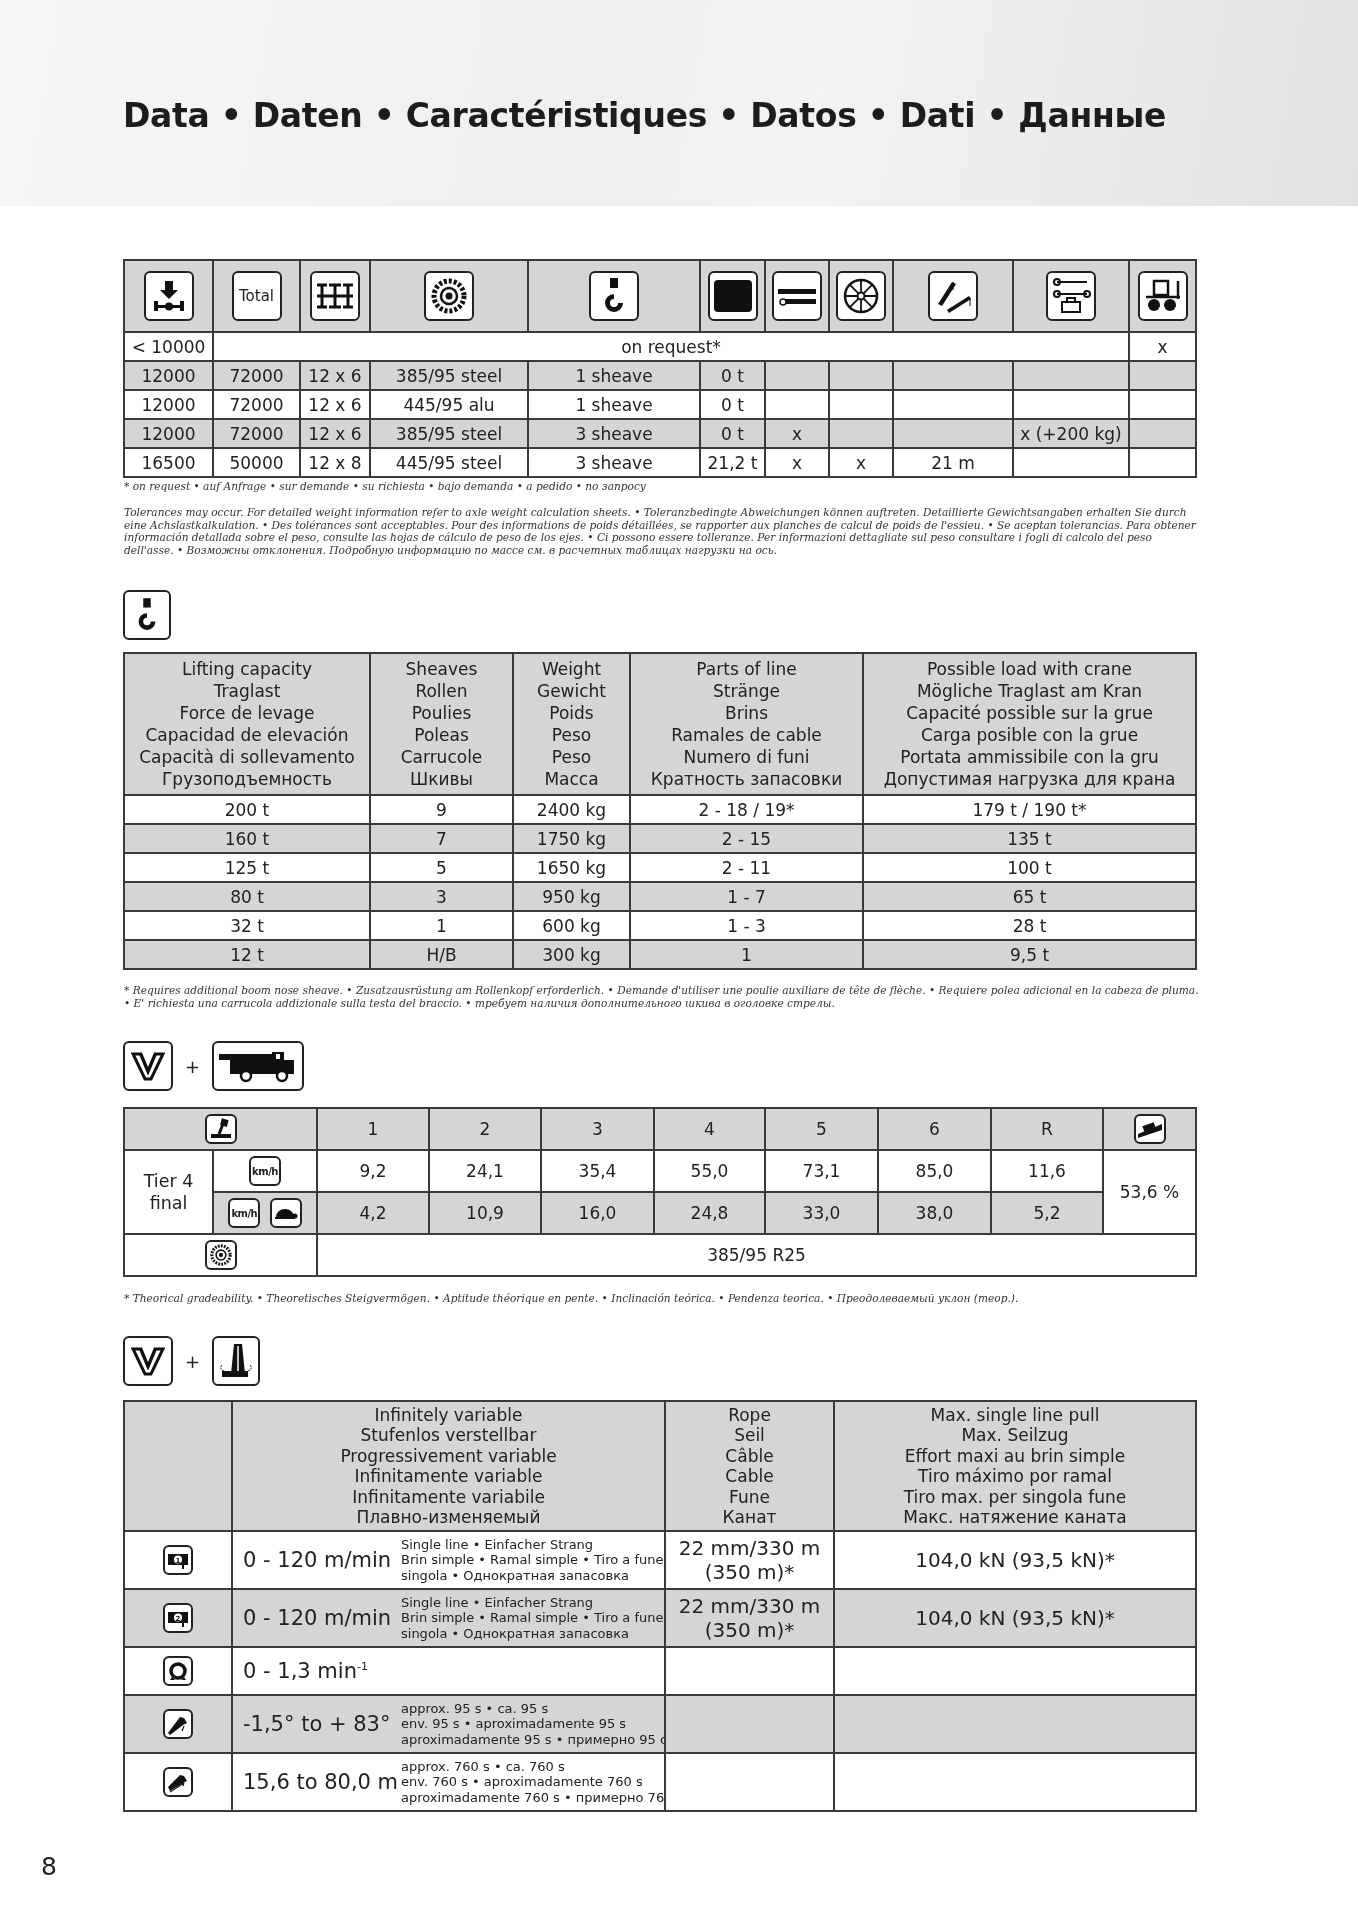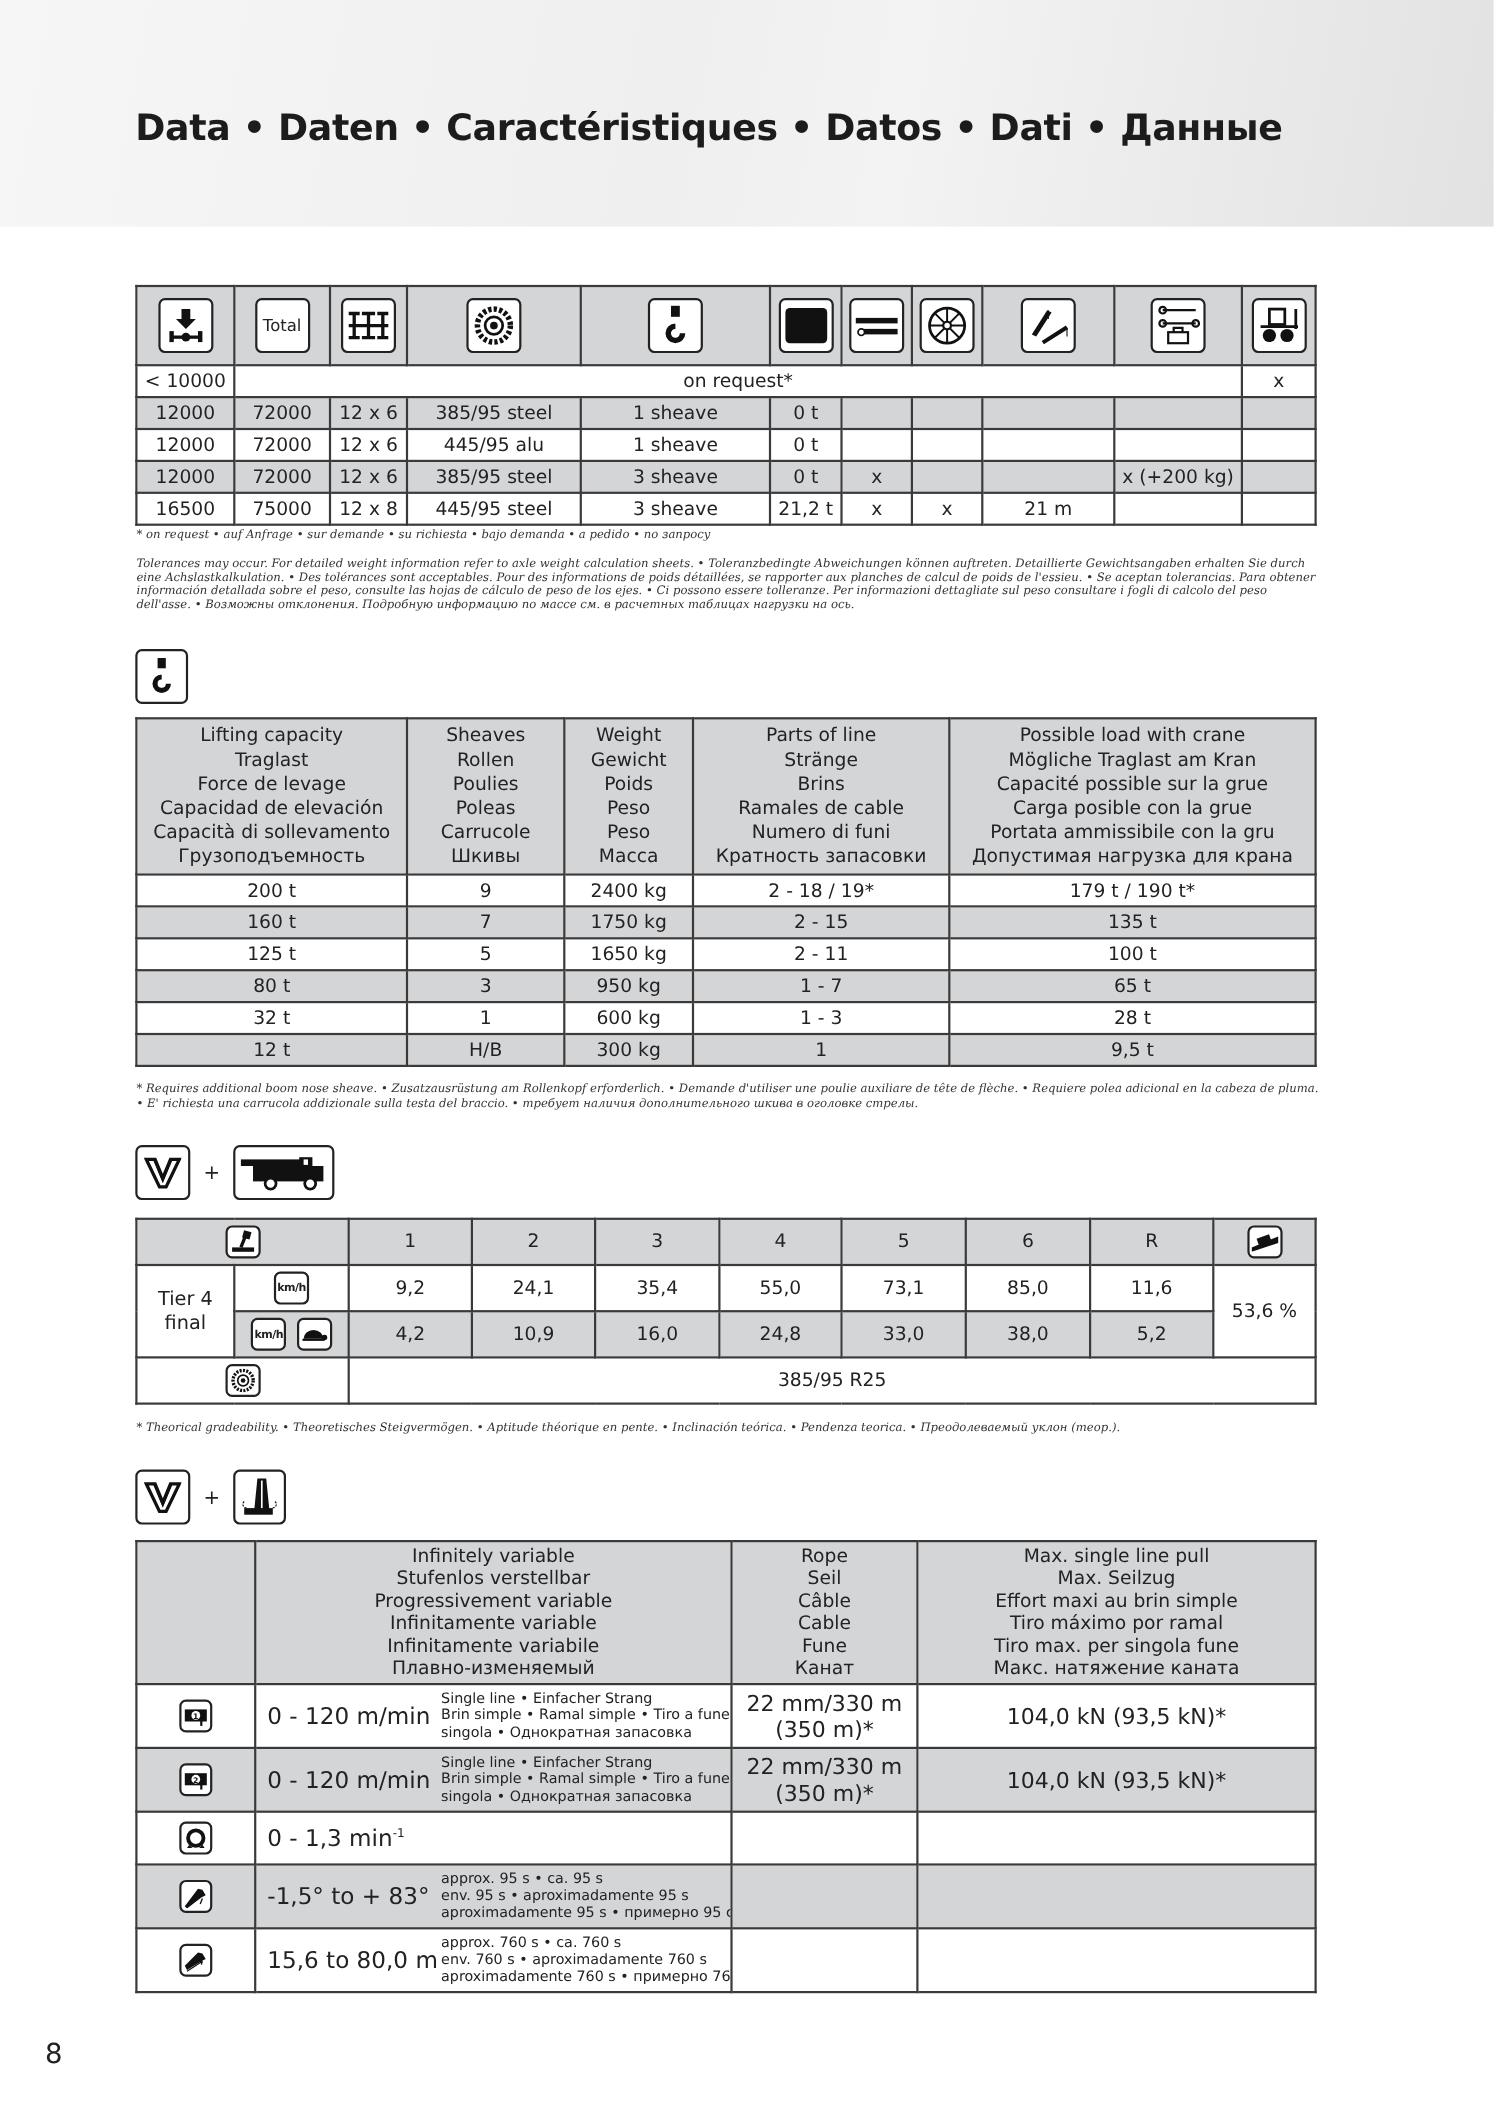--- a/index.html
+++ b/index.html
@@ -194,21 +194,21 @@
         <td>3 sheave</td>
         <td>0 t</td>
         <td>x</td>
         <td></td>
         <td></td>
         <td>x (+200 kg)</td>
         <td></td>
   </tr>
   <tr class="w" style="height:29px;">
     <td>16500</td>
-        <td>75000</td>
+        <td>50000</td>
         <td>12 x 8</td>
         <td>445/95 steel</td>
         <td>3 sheave</td>
         <td>21,2 t</td>
         <td>x</td>
         <td>x</td>
         <td>21 m</td>
         <td></td>
         <td></td>
   </tr>

